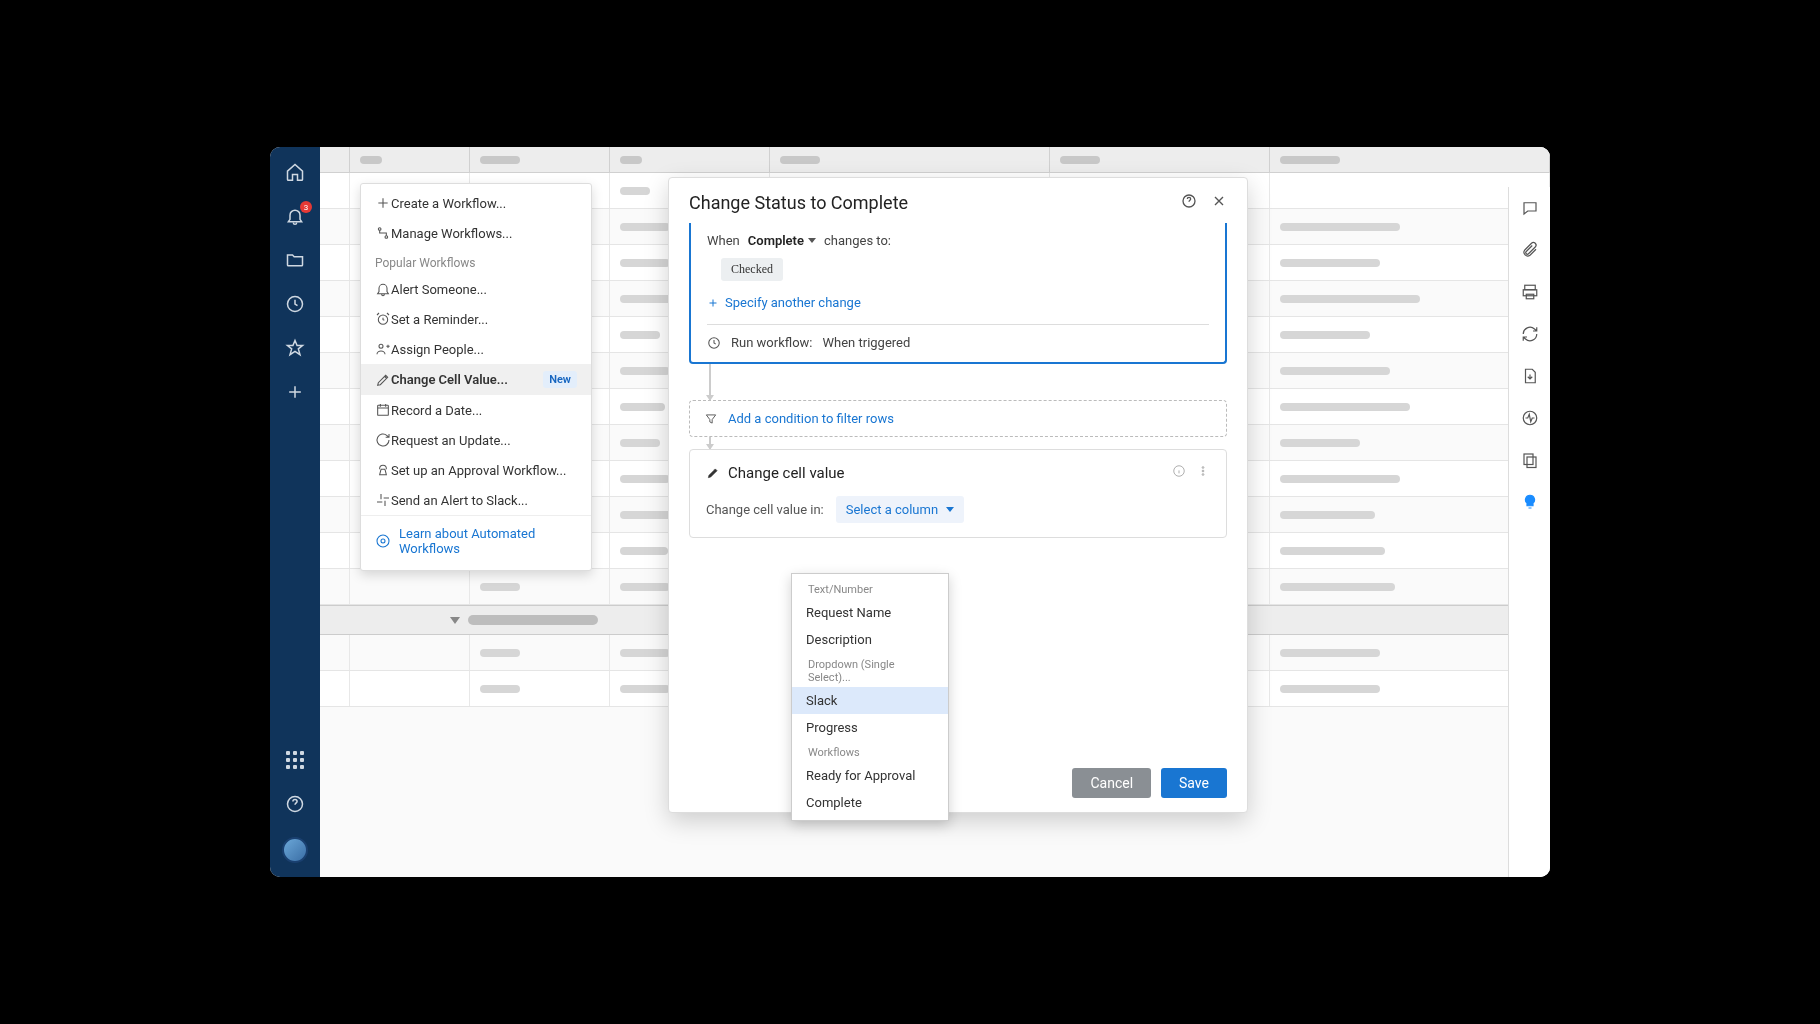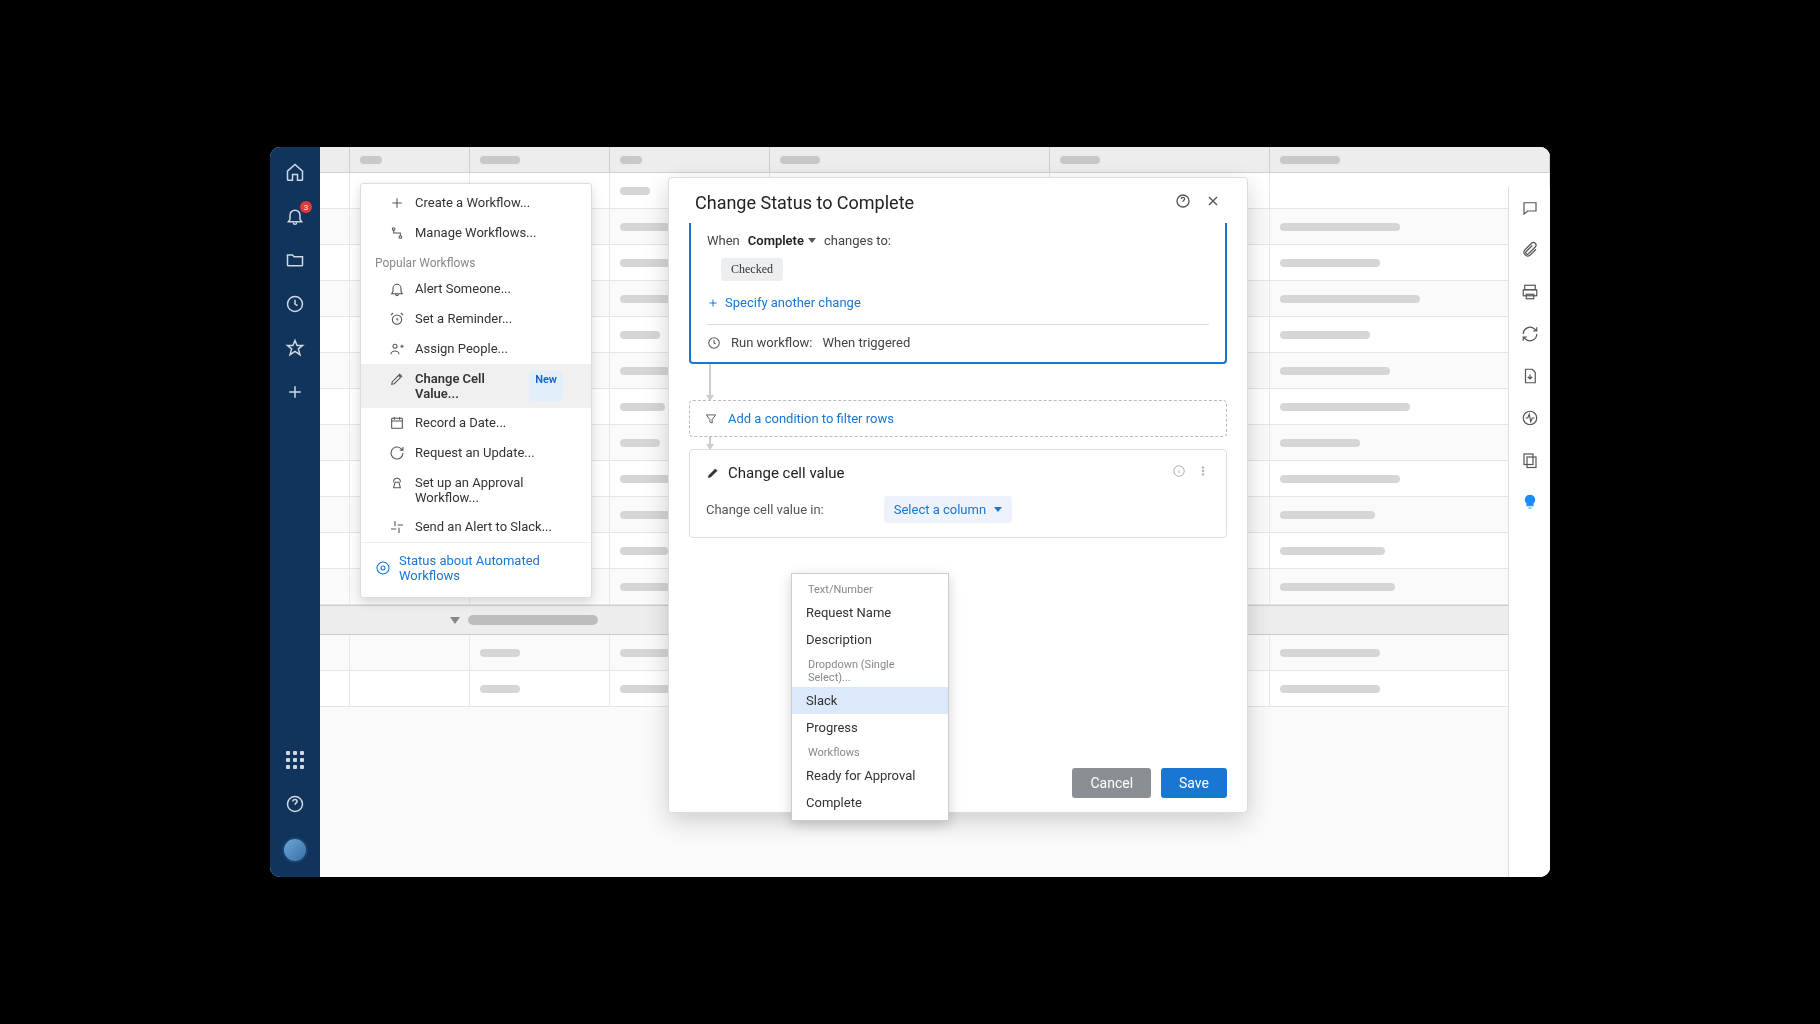--- a/index.html
+++ b/index.html
@@ -59,31 +59,31 @@
 .expand-row .tri { width:0; height:0; border-left:5px solid transparent; border-right:5px solid transparent; border-top:7px solid #888; }
 .expand-row .bar { width:130px; height:10px; background:#bdbdbd; border-radius:5px; }
 
 
 .right-rail { position:absolute; right:0; top:40px; bottom:0; width:42px; background:#fff; border-left:1px solid #ddd; display:flex; flex-direction:column; align-items:center; padding:12px 0; gap:20px; }
 .right-rail svg { width:18px; height:18px; fill:none; stroke:#555; stroke-width:1.6; }
 .right-rail .bulb svg { stroke:#1a8cff; fill:#1a8cff; }
 
 
 .auto-menu { position:absolute; left:40px; top:36px; width:232px; background:#fff; border:1px solid #ddd; border-radius:3px; box-shadow:0 4px 12px rgba(0,0,0,0.15); z-index:20; padding:4px 0; }
-.auto-menu .item { display:flex; gap:10px; padding:7px 28px; font-size:13px; color:#333; cursor:pointer; }
+.auto-menu .item { display:flex; align-items:center; padding:7px 14px; font-size:13px; color:#333; cursor:pointer; }
 .auto-menu .item.selected { background:#f0f0f0; font-weight:600; }
 .auto-menu .item .new-tag { margin-left:auto; background:#e3eefb; color:#1565c0; font-size:11px; padding:2px 6px; border-radius:3px; }
 .auto-menu .section { padding:8px 14px 4px; font-size:12px; color:#888; }
 .auto-menu .link { padding:10px 14px; border-top:1px solid #eee; display:flex; align-items:center; gap:8px; font-size:13px; color:#1976d2; cursor:pointer; }
 .auto-menu svg { width:16px; height:16px; fill:none; stroke:#555; stroke-width:1.6; flex-shrink:0; }
 .auto-menu .link svg { stroke:#1976d2; }
 
 
 .modal { position:absolute; left:348px; top:30px; width:580px; height:636px; background:#fff; border:1px solid #ddd; border-radius:4px; box-shadow:0 8px 24px rgba(0,0,0,0.18); z-index:15; display:flex; flex-direction:column; }
-.modal-head { display:flex; align-items:center; padding:14px 26px 10px; gap:29px; }
+.modal-head { display:flex; align-items:center; padding:14px 20px 10px; gap:29px; }
 .modal-title { font-size:18px; color:#222; }
 .modal-head .right { margin-left:auto; display:flex; gap:14px; }
 .modal-head svg { width:16px; height:16px; stroke:#555; fill:none; stroke-width:2; cursor:pointer; }
 .modal-body { flex:1; padding:0 20px; overflow:visible; position:relative; }
 
 .trigger-card { border:2px solid #1976d2; border-top:0; border-radius:0 0 4px 4px; padding:10px 16px 12px; position:relative; }
 .trigger-line { display:flex; align-items:center; gap:8px; font-size:13px; color:#444; margin-bottom:10px; }
 .trigger-line .field { font-weight:600; color:#222; display:flex; align-items:center; gap:4px; }
 .trigger-line .caret { width:0; height:0; border-left:4px solid transparent; border-right:4px solid transparent; border-top:5px solid #555; }
 .chip { display:inline-block; background:#eceff1; padding:4px 10px; border-radius:3px; font-size:12px; color:#333; margin-bottom:10px; margin-left:14px;font-family:Liberation Serif, serif; }
@@ -101,21 +101,21 @@
 .condition-card { border:1px dashed #bbb; border-radius:4px; padding:10px 14px; display:flex; align-items:center; gap:10px; }
 .condition-card svg { width:14px; height:14px; stroke:#555; fill:none; stroke-width:1.6; }
 .condition-card .link-text { color:#1976d2; font-size:13px; cursor:pointer; }
 
 .action-card { border:1px solid #ddd; border-radius:4px; padding:14px 16px; position:relative; }
 .action-head { display:flex; align-items:center; gap:8px; font-size:15px; color:#222; margin-bottom:14px; }
 .action-head svg { width:14px; height:14px; stroke:#333; fill:#333; }
 .action-head .right { margin-left:auto; display:flex; gap:10px; }
 .action-head .right svg { stroke:#777; fill:none; cursor:pointer; }
 .action-label { font-size:13px; color:#555; display:inline-block; margin-right:8px; }
-.select-btn { display:inline-flex; align-items:center; gap:8px; background:#eef3fb; color:#1976d2; font-size:13px; padding:6px 10px; border-radius:3px; cursor:pointer;margin-left:48px; }
+.select-btn { display:inline-flex; align-items:center; gap:8px; background:#eef3fb; color:#1976d2; font-size:13px; padding:6px 10px; border-radius:3px; cursor:pointer; }
 .select-btn .caret { width:0; height:0; border-left:4px solid transparent; border-right:4px solid transparent; border-top:5px solid #1976d2; }
 
 
 .col-dropdown { position:absolute; left:122px; top:350px; width:158px; background:#fff; border:1px solid #ccc; box-shadow:0 4px 12px rgba(0,0,0,0.18); z-index:30; padding:4px 0; font-size:13px; }
 .col-dropdown .sect { padding:5px 16px 3px; font-size:11px; color:#888; }
 .col-dropdown .opt { padding:6px 14px; color:#333; cursor:pointer; }
 .col-dropdown .opt.hl { background:#dce9fb; }
 
 .modal-foot { padding:14px 20px; display:flex; justify-content:flex-end; gap:10px; border-top:0; }
 .btn { padding:7px 18px; border-radius:3px; font-size:14px; cursor:pointer; border:none; }
@@ -576,21 +576,21 @@
             <svg viewBox="0 0 24 24">
               <path d="M9 3v8M15 13v8M3 15h8M13 9h8"></path>
             </svg>
             <span>Send an Alert to Slack...</span>
           </div>
         <div class="link">
             <svg viewBox="0 0 24 24">
               <circle cx="12" cy="12" r="9"></circle>
               <circle cx="12" cy="12" r="3"></circle>
             </svg>
-            <span>Status about Automated Workflows</span>
+            <span>Learn about Automated Workflows</span>
           </div>
       </div>
 
       <div class="modal">
         <div class="modal-head">
           <div class="modal-title">Change Status to Complete</div>
           <div class="right">
             <span><svg viewBox="0 0 24 24">
                   <circle cx="12" cy="12" r="9"></circle>
                   <path d="M9.5 9a2.5 2.5 0 015 0c0 1.5-2.5 2-2.5 4M12 17h.01"></path>

